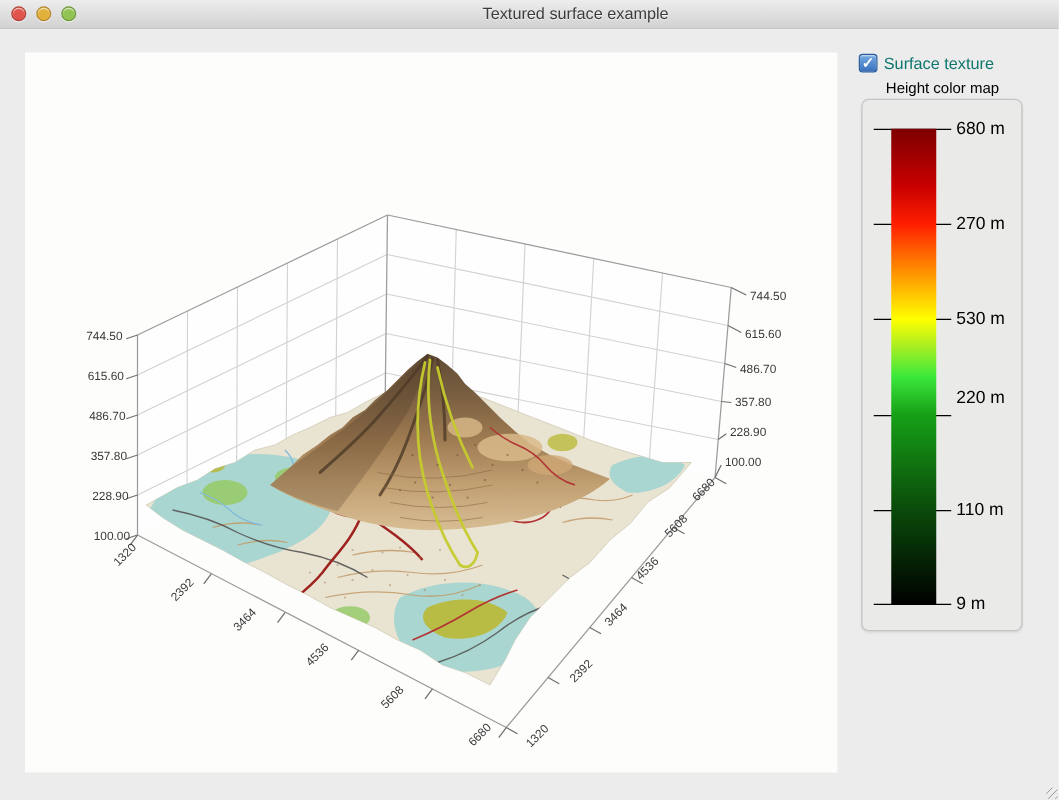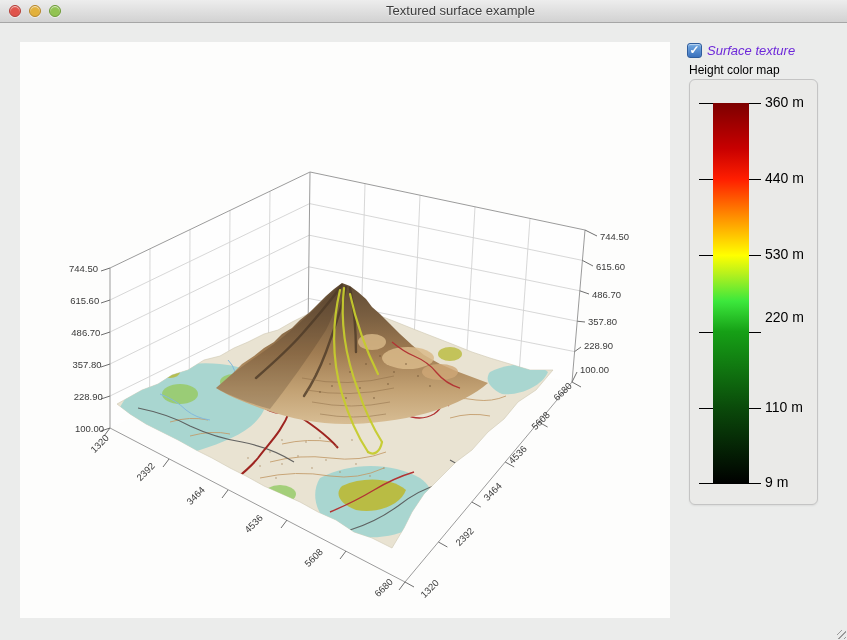--- a/index.html
+++ b/index.html
@@ -36,23 +36,23 @@
   .plot-panel svg{position:absolute;left:0;top:0;}
   
   .chk-row{position:absolute;left:687px;top:43px;display:flex;align-items:center;gap:5px;}
   .chk-box{
     width:15px;height:15px;border-radius:3px;box-sizing:border-box;
     background:linear-gradient(#74aae2,#3a71bd);
     border:1px solid #2f5d9d;
     color:#fff;font-size:12px;font-weight:bold;line-height:13px;text-align:center;
     box-shadow:inset 0 1px 1px rgba(255,255,255,.55);
   }
-  .chk-label{font-size:13px;color:#6d28d9;font-style:italic;}
+  .chk-label{font-size:13px;color:#0f766e;}
   .cm-title{
-    position:absolute;left:689px;top:63px;width:130px;
+    position:absolute;left:689px;top:63px;width:130px;text-align:center;
     font-size:12px;color:#000;
   }
   .cm-panel{
     position:absolute;left:689px;top:79px;width:129px;height:426px;box-sizing:border-box;
     background:#eaeae8;border:1px solid #c4c4c4;border-radius:6px;
     box-shadow:0 1px 2px rgba(0,0,0,.07);
   }
   .cm-bar{position:absolute;left:23px;top:23px;width:36px;height:381px;}
   .cm-tick{position:absolute;left:9px;width:62px;height:1px;background:#000;}
   .cm-lab{position:absolute;left:75px;font-size:14px;color:#000;white-space:nowrap;}
@@ -339,21 +339,21 @@
 <div class="cm-title">Height color map</div>
 
 <div class="cm-panel">
   <div class="cm-tick t0"></div>
   <div class="cm-tick t1"></div>
   <div class="cm-tick t2"></div>
   <div class="cm-tick t3"></div>
   <div class="cm-tick t4"></div>
   <div class="cm-tick t5"></div>
   <div class="cm-bar" style="background: linear-gradient(to top, rgb(0, 0, 0) 0%, rgb(10, 74, 10) 20%, rgb(22, 160, 22) 40%, rgb(60, 232, 60) 48%, rgb(180, 240, 30) 55%, rgb(255, 255, 0) 60%, rgb(255, 144, 0) 70%, rgb(255, 30, 0) 80%, rgb(200, 0, 0) 88%, rgb(125, 0, 0) 100%);"></div>
-  <div class="cm-lab l0">360 m</div>
-  <div class="cm-lab l1">440 m</div>
+  <div class="cm-lab l0">680 m</div>
+  <div class="cm-lab l1">270 m</div>
   <div class="cm-lab l2">530 m</div>
   <div class="cm-lab l3">220 m</div>
   <div class="cm-lab l4">110 m</div>
   <div class="cm-lab l5">9 m</div>
 </div>
 
 <div class="grip"></div>
 
 </body></html>

